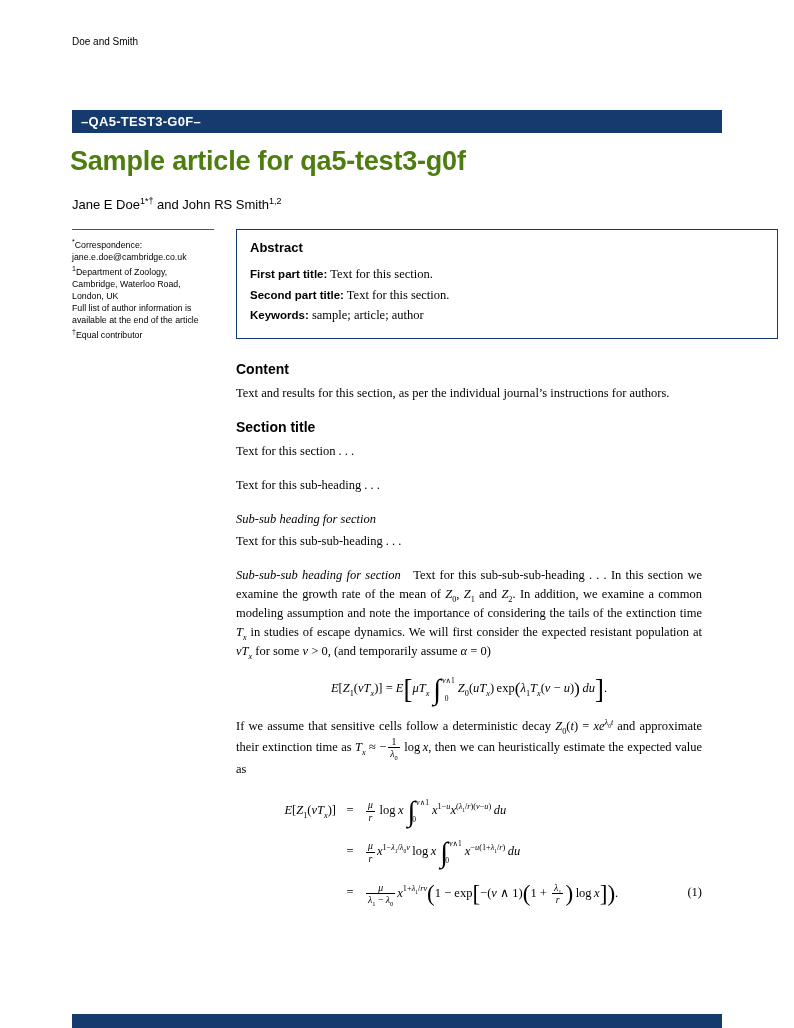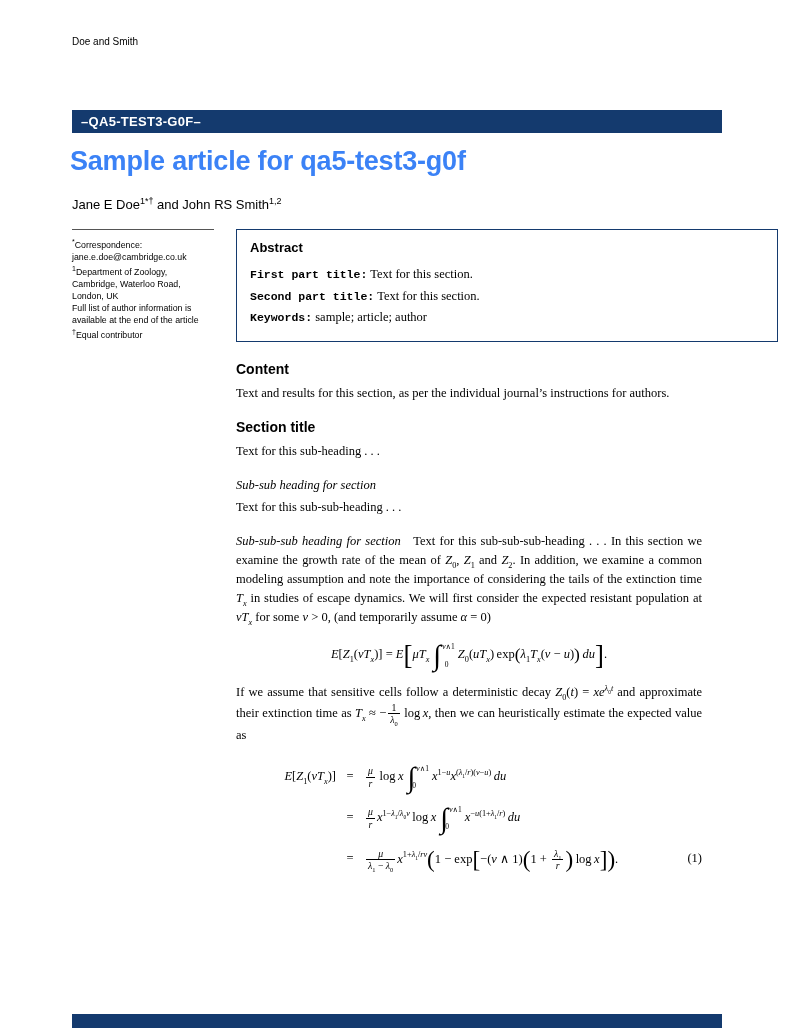--- a/index.html
+++ b/index.html
@@ -24,21 +24,21 @@
     width: 650px; height: 23px;
     background: #143a6e; color: #ffffff;
     font-family: "Liberation Sans", sans-serif;
     font-weight: bold; font-size: 13px; letter-spacing: .3px;
     display: flex; align-items: center; padding-left: 9px;
     box-sizing: border-box;
   }
   .article-title {
     position: absolute; left: 70px; top: 146px;
     font-family: "Liberation Sans", sans-serif;
-    font-size: 27px; font-weight: 700; color: #3b82f6;
+    font-size: 27px; font-weight: 700; color: #4d7c0f;
     letter-spacing: -0.2px;
   }
   .authors {
     position: absolute; left: 72px; top: 196px;
     font-family: "Liberation Sans", sans-serif;
     font-size: 13px;
   }
   .authors sup { font-size: 9px; }
   
   .sidebar {
@@ -56,21 +56,21 @@
     padding: 10px 13px 12px 13px;
     box-sizing: border-box;
     background: #fff;
   }
   .abstract-heading {
     font-family: "Liberation Sans", sans-serif;
     font-weight: bold; font-size: 13px; margin: 0 0 9px 0;
   }
   .abstract-item { font-size: 12.5px; line-height: 20.5px; margin: 0; }
   .abstract-item .lbl {
-    font-family: Liberation Mono, monospace;
+    font-family: Liberation Sans, sans-serif;
     font-weight: bold; font-size: 11.5px;
   }
   
   .main {
     position: absolute; left: 236px; top: 360px; width: 466px;
     font-size: 12.5px; line-height: 19px; text-align: justify;
   }
   .h-a {
     font-family: "Liberation Sans", sans-serif;
     font-size: 14px; font-weight: bold; margin: 0 0 5px 0; text-align: left;
@@ -160,20 +160,21 @@
       <span>sample; article; author</span>
     </p>
   </div>
 
   <div class="main">
 
     <div class="h-a">Content</div>
     <p class="p">Text and results for this section, as per the individual journal’s instructions for authors.</p>
 
     <div class="h-a">Section title</div>
+    <p class="p">Text for this section . . .</p>
 
     <p class="p">Text for this sub-heading . . .</p>
 
     <div class="h-c">Sub-sub heading for section</div>
     <p class="p">Text for this sub-sub-heading . . .</p>
 
     <p class="p tight math"><i>Sub-sub-sub heading for section</i> Text for this sub-sub-sub-heading . . . In this section we examine the growth rate of the mean of <i>Z</i><sub>0</sub>, <i>Z</i><sub>1</sub> and <i>Z</i><sub>2</sub>. In addition, we examine a common modeling assumption and note the importance of considering the tails of the extinction time <i>T<sub>x</sub></i> in studies of escape dynamics. We will first consider the expected resistant population at <i>vT<sub>x</sub></i> for some <i>v</i> &gt; 0, (and temporarily assume <i>α</i> = 0)</p>
 
     <div class="display-eq math"><i>E</i>[<i>Z</i><sub>1</sub>(<i>vT<sub>x</sub></i>)] = <i>E</i><span class="bd3">[</span><i>μT<sub>x</sub></i><span class="igrp">
           <span class="isym">∫</span>

